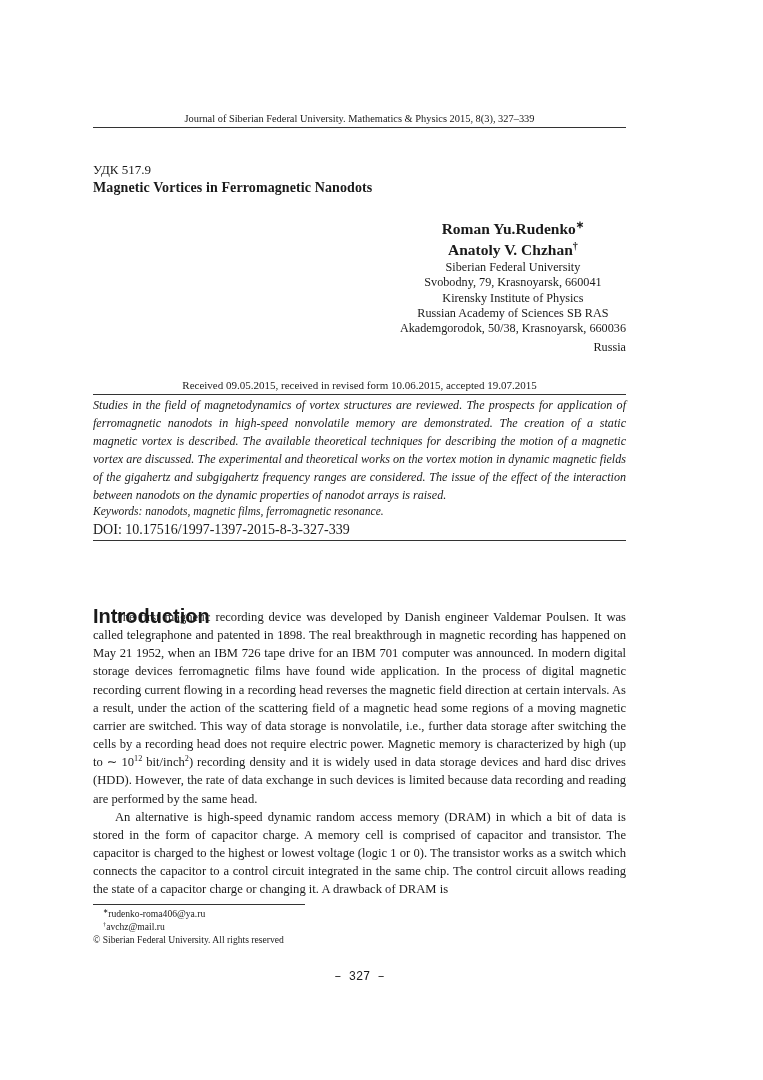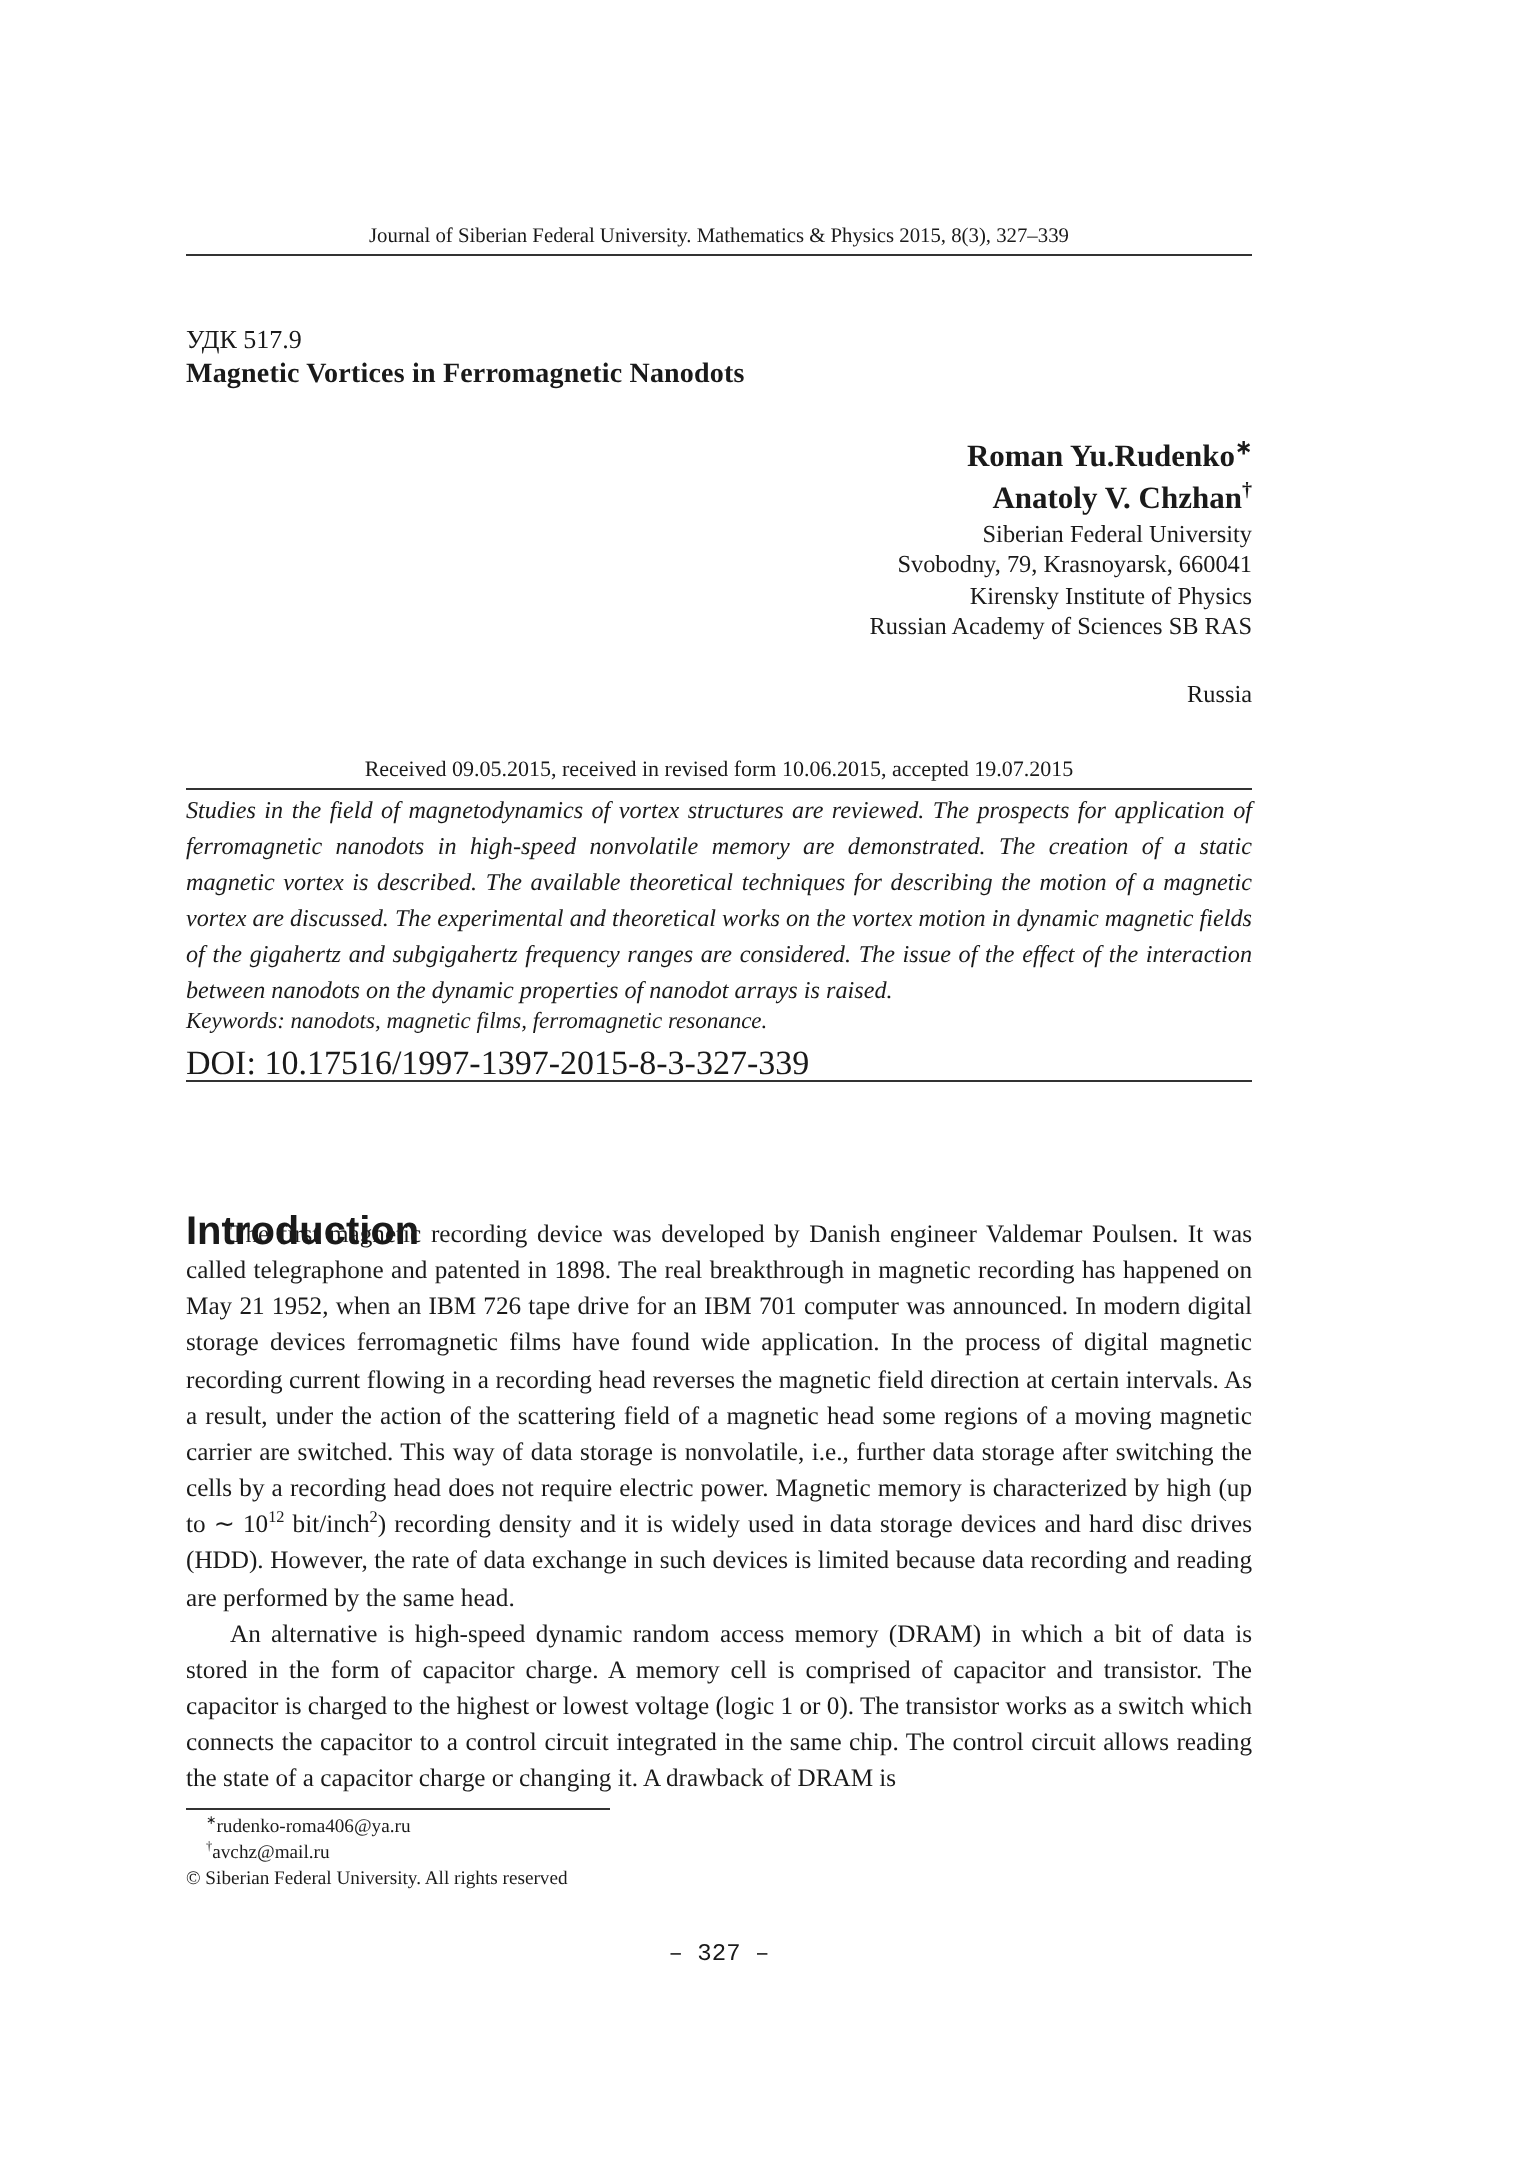--- a/index.html
+++ b/index.html
@@ -2,28 +2,28 @@
 <html><head>
 <meta charset="utf-8">
 <style>
   html, body { margin:0; padding:0; background:#ffffff; }
   body { width:763px; height:1080px; position:relative; overflow:hidden;
          font-family:"DejaVu Serif","Liberation Serif",serif; color:#1a1a1a; }
   .header-line { position:absolute; left:93px; width:533px; top:113px; font-size:10.4px; text-align:center; font-family:"Liberation Serif",serif; }
   .rule { position:absolute; left:93px; width:533px; height:0; border-top:1px solid #333; }
   .udk { position:absolute; left:93px; top:162px; font-size:13px; font-family:Liberation Serif, serif; }
   .title { position:absolute; left:93px; top:180px; font-size:14px; font-weight:bold; font-family:"Liberation Serif",serif; letter-spacing:0.1px; }
-  .authors { position:absolute; right:137px; top:218px; text-align:right; font-family:"Liberation Serif",serif; }
+  .authors { position:absolute; right:137px; top:218px; text-align:center; font-family:"Liberation Serif",serif; }
   .author { font-size:15.5px; font-weight:bold; line-height:21px; }
   .affil { font-size:12.2px; line-height:15.3px; }
   .country { position:absolute; right:137px; top:340px; font-size:12.2px; font-family:"Liberation Serif",serif; }
   .received { position:absolute; left:93px; width:533px; top:379px; font-size:11px; text-align:center; font-family:"Liberation Serif",serif; }
   .abstract { position:absolute; left:93px; width:533px; top:396px; font-size:12.1px; line-height:18.1px; font-style:italic; text-align:justify; font-family:"Liberation Serif",serif; }
   .keywords { position:absolute; left:93px; top:505px; font-size:11.5px; font-style:italic; font-family:"Liberation Serif",serif; }
-  .doi { position:absolute; left:93px; top:522px; font-size:17px; font-family:"Liberation Serif",serif; }
+  .doi { position:absolute; left:93px; top:522px; font-size:14px; font-family:"Liberation Serif",serif; }
   .section { position:absolute; left:93px; top:605px; font-size:20px; font-weight:bold; font-family:Liberation Sans, sans-serif; font-weight:normal;text-align:center; }
   .section b { font-weight:bold; }
   .body-text { position:absolute; left:93px; width:533px; top:608px; font-size:12.6px; line-height:18.15px; text-align:justify; font-family:"Liberation Serif",serif; }
   .body-text p { margin:0; text-indent:22px; }
   .fn-rule { position:absolute; left:93px; width:212px; top:904px; border-top:1px solid #333; }
   .footnotes { position:absolute; left:93px; top:907px; font-size:9.6px; line-height:13px; font-family:"Liberation Serif",serif; }
   .footnotes .fn { padding-left:10px; }
   .pageno { position:absolute; left:93px; width:533px; top:970px; font-size:12px; text-align:center; font-family:Liberation Mono, monospace; }
   sup { font-size:0.65em; line-height:0; }
 </style>
@@ -36,20 +36,21 @@
 <div class="udk">УДК 517.9</div>
 <div class="title">Magnetic Vortices in Ferromagnetic Nanodots</div>
 
 <div class="authors">
   <div class="author"><span>Roman Yu.Rudenko</span><sup>∗</sup></div>
   <div class="author"><span>Anatoly V. Chzhan</span><sup>†</sup></div>
   <div class="affil">Siberian Federal University</div>
   <div class="affil">Svobodny, 79, Krasnoyarsk, 660041</div>
   <div class="affil">Kirensky Institute of Physics</div>
   <div class="affil">Russian Academy of Sciences SB RAS</div>
+  <div class="affil">Akademgorodok, 50/38, Krasnoyarsk, 660036</div>
 </div>
 <div class="country">Russia</div>
 
 <div class="received">Received 09.05.2015, received in revised form 10.06.2015, accepted 19.07.2015</div>
 <div class="rule" style="top:394px;"></div>
 <div class="abstract">Studies in the field of magnetodynamics of vortex structures are reviewed. The prospects for application of ferromagnetic nanodots in high-speed nonvolatile memory are demonstrated. The creation of a static magnetic vortex is described. The available theoretical techniques for describing the motion of a magnetic vortex are discussed. The experimental and theoretical works on the vortex motion in dynamic magnetic fields of the gigahertz and subgigahertz frequency ranges are considered. The issue of the effect of the interaction between nanodots on the dynamic properties of nanodot arrays is raised.</div>
 
 <div class="keywords">Keywords: nanodots, magnetic films, ferromagnetic resonance.</div>
 <div class="doi">DOI: 10.17516/1997-1397-2015-8-3-327-339</div>
 <div class="rule" style="top:540px;"></div>

